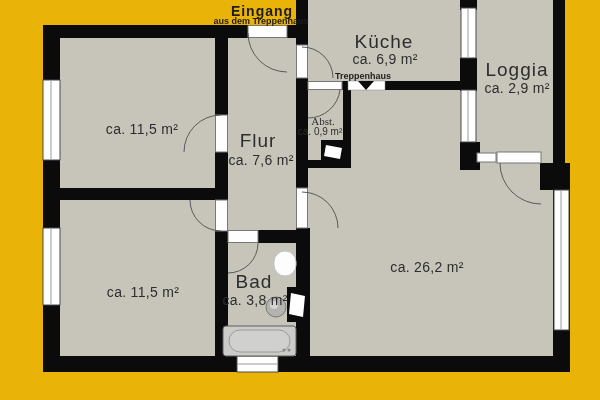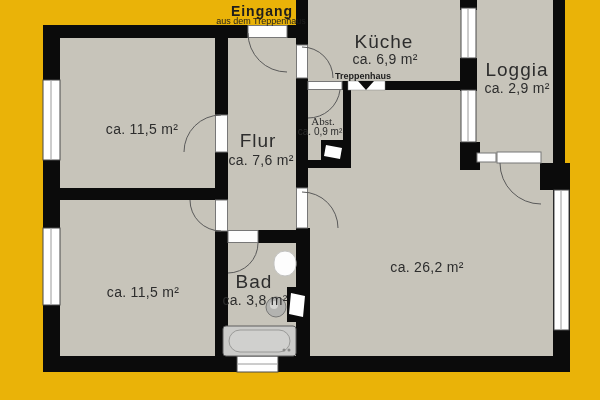--- a/index.html
+++ b/index.html
@@ -10,21 +10,21 @@
   .stage svg{position:absolute;left:0;top:0;}
   .lbl{
     position:absolute;transform:translate(-50%,-50%);
     color:#2d2d2d;white-space:nowrap;text-align:center;line-height:1;
   }
   .room-name{font-size:19px;letter-spacing:1px;}
   .room-area{font-size:14px;letter-spacing:0.3px;}
   .abst-name{font-size:11px;font-family:Liberation Serif, serif;}
   .abst-area{font-size:10px;}
   .entrance-title{font-size:14px;font-weight:bold;letter-spacing:1px;color:#1d1d1d;}
-  .entrance-sub{font-size:9px;font-weight:normal;color:#1d1d1d;}
+  .entrance-sub{font-size:9px;font-weight:bold;color:#1d1d1d;}
   .pass-label{font-size:9px;font-weight:bold;color:#1d1d1d;}
   .wall{fill:#0b0b0b;}
   .floor{fill:#c7c4ba;}
   .doorstrip{fill:#fefefe;stroke:#777;stroke-width:1;}
   .arc{fill:none;stroke:#5a5a5a;stroke-width:1;}
   .window{fill:#ffffff;stroke:#4a4a4a;stroke-width:1;}
   .winline{stroke:#9a9a9a;stroke-width:1;}
 </style>
 </head>
 <body>

